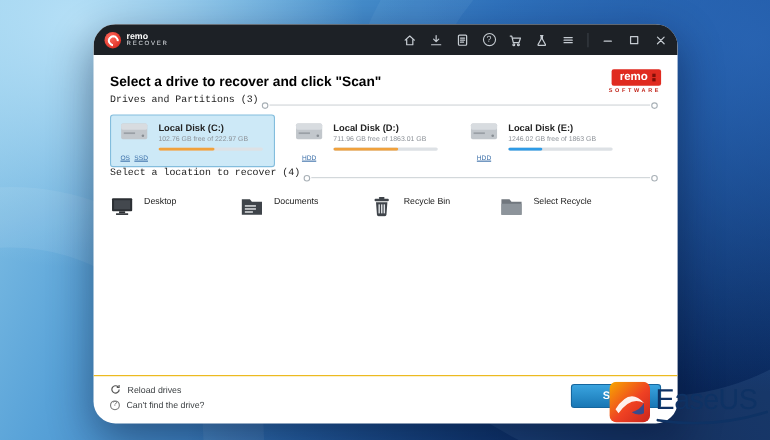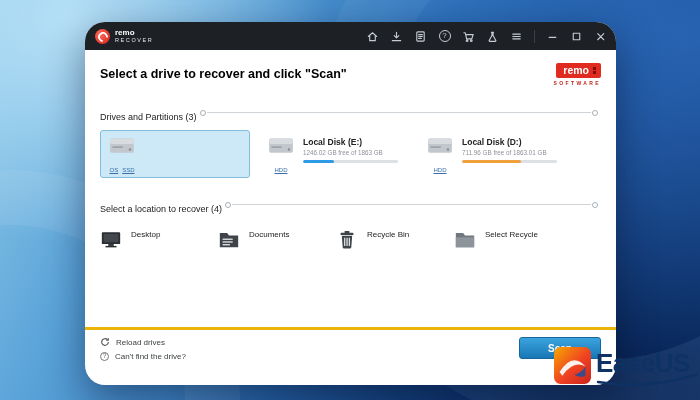--- a/index.html
+++ b/index.html
@@ -48,21 +48,21 @@
 
   .header-row { display:flex; justify-content:space-between; align-items:flex-start; margin-top:2px; }
   .page-title { font-size:12.5px; font-weight:bold; color:#000000; padding-top:7px; }
   .brand { text-align:right; }
   .brand-box { background:#e02b20; color:#fff; font-weight:bold; font-size:10.5px;
     padding:1px 5px 2px 7px; border-radius:2px; display:inline-flex; align-items:center; gap:4px; }
   .brand-sqs { display:flex; flex-direction:column; gap:1px; }
   .brand-sq { width:3px; height:3px; background:#7e0f08; }
   .brand-sub { font-size:5px; font-weight:bold; letter-spacing:2.4px; color:#c0241a; margin-top:2px; text-align:right; }
 
-  .section-row { display:flex; align-items:flex-start; margin-top:26px; }
+  .section-row { display:flex; align-items:flex-end; margin-top:0;font-family:Liberation Mono, monospace; }
   .section-label { font-size:9px; color:#222; white-space:nowrap; }
   .section-line { flex:1; height:1px; background:#cfd4d8; margin:0 10px; position:relative; }
   .section-line::before, .section-line::after { content:''; position:absolute; top:-2.5px;
     width:4px; height:4px; border:1px solid #a8b0b6; background:#fff; border-radius:50%; }
   .section-line::before { left:-7px; } .section-line::after { right:-7px; }
 
   .cards { display:flex; gap:9px; margin-top:8px; }
   .card { width:150px; height:48px; border:1px solid transparent; border-radius:3px;
     display:flex; gap:7px; padding:5px 6px 4px; cursor:pointer; }
   .card.selected { background:#cde9f7; border-color:#83bddd; }
@@ -77,35 +77,35 @@
   .bar { height:3px; width:96%; background:#dde1e5; border-radius:2px; overflow:hidden; }
   .bar-fill { display:block; height:100%; border-radius:2px; }
 
   .locations { display:flex; margin-top:16px; }
   .loc { display:flex; gap:9px; width:118px; cursor:pointer; }
   .loc-icon svg { width:22px; height:19px; display:block; }
   .loc-label { font-size:8px; color:#222; }
 
   .spacer { flex:1; }
 
-  .footer { border-top:3px solid #eab308; margin:12px -15px; padding:5px 15px 7px; position:relative; flex:none; }
+  .footer { border-top:1px solid #eab308; margin:0 -15px; padding:5px 15px 7px; position:relative; flex:none; }
   .footer-link { display:flex; align-items:center; gap:6px; font-size:8px; color:#3c4043;
     margin:2px 0 5px; cursor:pointer; width:max-content; }
   .footer-link svg { width:10px; height:10px; }
   .qcircle { width:9px; height:9px; border:1px solid #777; border-radius:50%; color:#555;
     font-size:6.5px; line-height:1; display:flex; align-items:center; justify-content:center; flex:none; }
   .scan-btn { position:absolute; right:15px; top:7px; width:82px; height:22px;
     background:linear-gradient(#3aa4df,#1977b5); border:1px solid #15669e; border-radius:3px;
     color:#fff; font-size:10px; font-weight:bold; font-family:inherit; cursor:pointer; }
 
   
   .watermark { position:absolute; left:554px; top:347px; display:flex; align-items:center; gap:5px; z-index:5; }
   .wm-logo svg { width:37px; height:37px; display:block; }
   .wm-text-wrap { position:relative; padding-bottom:4px; }
-  .wm-text { font-size:26px; font-weight:bold; color:#0e3264; letter-spacing:-0.5px; }
+  .wm-text { font-size:26px; font-weight:normal; color:#0e3264; letter-spacing:-0.5px; }
   .wm-swoosh { position:absolute; left:0; bottom:-3px; width:103px; height:13px; }
 </style>
 </head>
 <body>
 
 <div class="desktop">
   <div class="arc1"></div>
   <div class="arc2"></div>
 
   <div class="window">
@@ -205,64 +205,71 @@
                   <rect x="2" y="3" width="30" height="7" rx="2" fill="#d8dce0"></rect>
                   <rect x="5" y="13" width="13" height="2" fill="#9aa0a6"></rect>
                   <circle cx="27" cy="17" r="1.5" fill="#878d93"></circle>
                 </svg>
             </span>
             <span class="tags">
               <span class="tag">OS</span>
               <span class="tag">SSD</span>
             </span>
           </div>
+          <div class="card-body">
+            <div class="card-name">Local Disk (C:)</div>
+            <div class="card-free">102.76 GB free of 222.97 GB</div>
+            <div class="bar">
+                <span class="bar-fill" style="width: 54%; background: rgb(240, 161, 60);"></span>
+              </div>
+          </div>
         </div>
 
         <div class="card">
           <div class="card-left">
             <span class="drive-icon">
               <svg viewBox="0 0 34 24">
                   <rect x="2" y="3" width="30" height="18" rx="2" fill="#c2c7cc"></rect>
                   <rect x="2" y="3" width="30" height="7" rx="2" fill="#d8dce0"></rect>
                   <rect x="5" y="13" width="13" height="2" fill="#9aa0a6"></rect>
                   <circle cx="27" cy="17" r="1.5" fill="#878d93"></circle>
                 </svg>
             </span>
             <span class="tags">
               <span class="tag">HDD</span>
             </span>
           </div>
           <div class="card-body">
-            <div class="card-name">Local Disk (E:)</div>
-            <div class="card-free">1246.02 GB free of 1863 GB</div>
+            <div class="card-name">Local Disk (D:)</div>
+            <div class="card-free">711.96 GB free of 1863.01 GB</div>
             <div class="bar">
-                <span class="bar-fill" style="width: 33%; background: rgb(46, 155, 230);"></span>
+                <span class="bar-fill" style="width: 62%; background: rgb(240, 161, 60);"></span>
               </div>
           </div>
         </div>
 
         <div class="card">
           <div class="card-left">
             <span class="drive-icon">
               <svg viewBox="0 0 34 24">
                   <rect x="2" y="3" width="30" height="18" rx="2" fill="#c2c7cc"></rect>
                   <rect x="2" y="3" width="30" height="7" rx="2" fill="#d8dce0"></rect>
                   <rect x="5" y="13" width="13" height="2" fill="#9aa0a6"></rect>
                   <circle cx="27" cy="17" r="1.5" fill="#878d93"></circle>
                 </svg>
             </span>
             <span class="tags">
               <span class="tag">HDD</span>
             </span>
           </div>
           <div class="card-body">
-            <div class="card-name">Local Disk (D:)</div>
-            <div class="card-free">711.96 GB free of 1863.01 GB</div>
+            <div class="card-name">Local Disk (E:)</div>
+            <div class="card-free">1246.02 GB free of 1863 GB</div>
             <div class="bar">
-                <span class="bar-fill" style="width: 62%; background: rgb(240, 161, 60);"></span>
+                <span class="bar-fill" style="width: 33%; background: rgb(46, 155, 230);"></span>
               </div>
           </div>
         </div>
 
       </div>
 
       <div class="section-row">
         <span class="section-label">Select a location to recover (4)</span>
         <span class="section-line"></span>
       </div>

